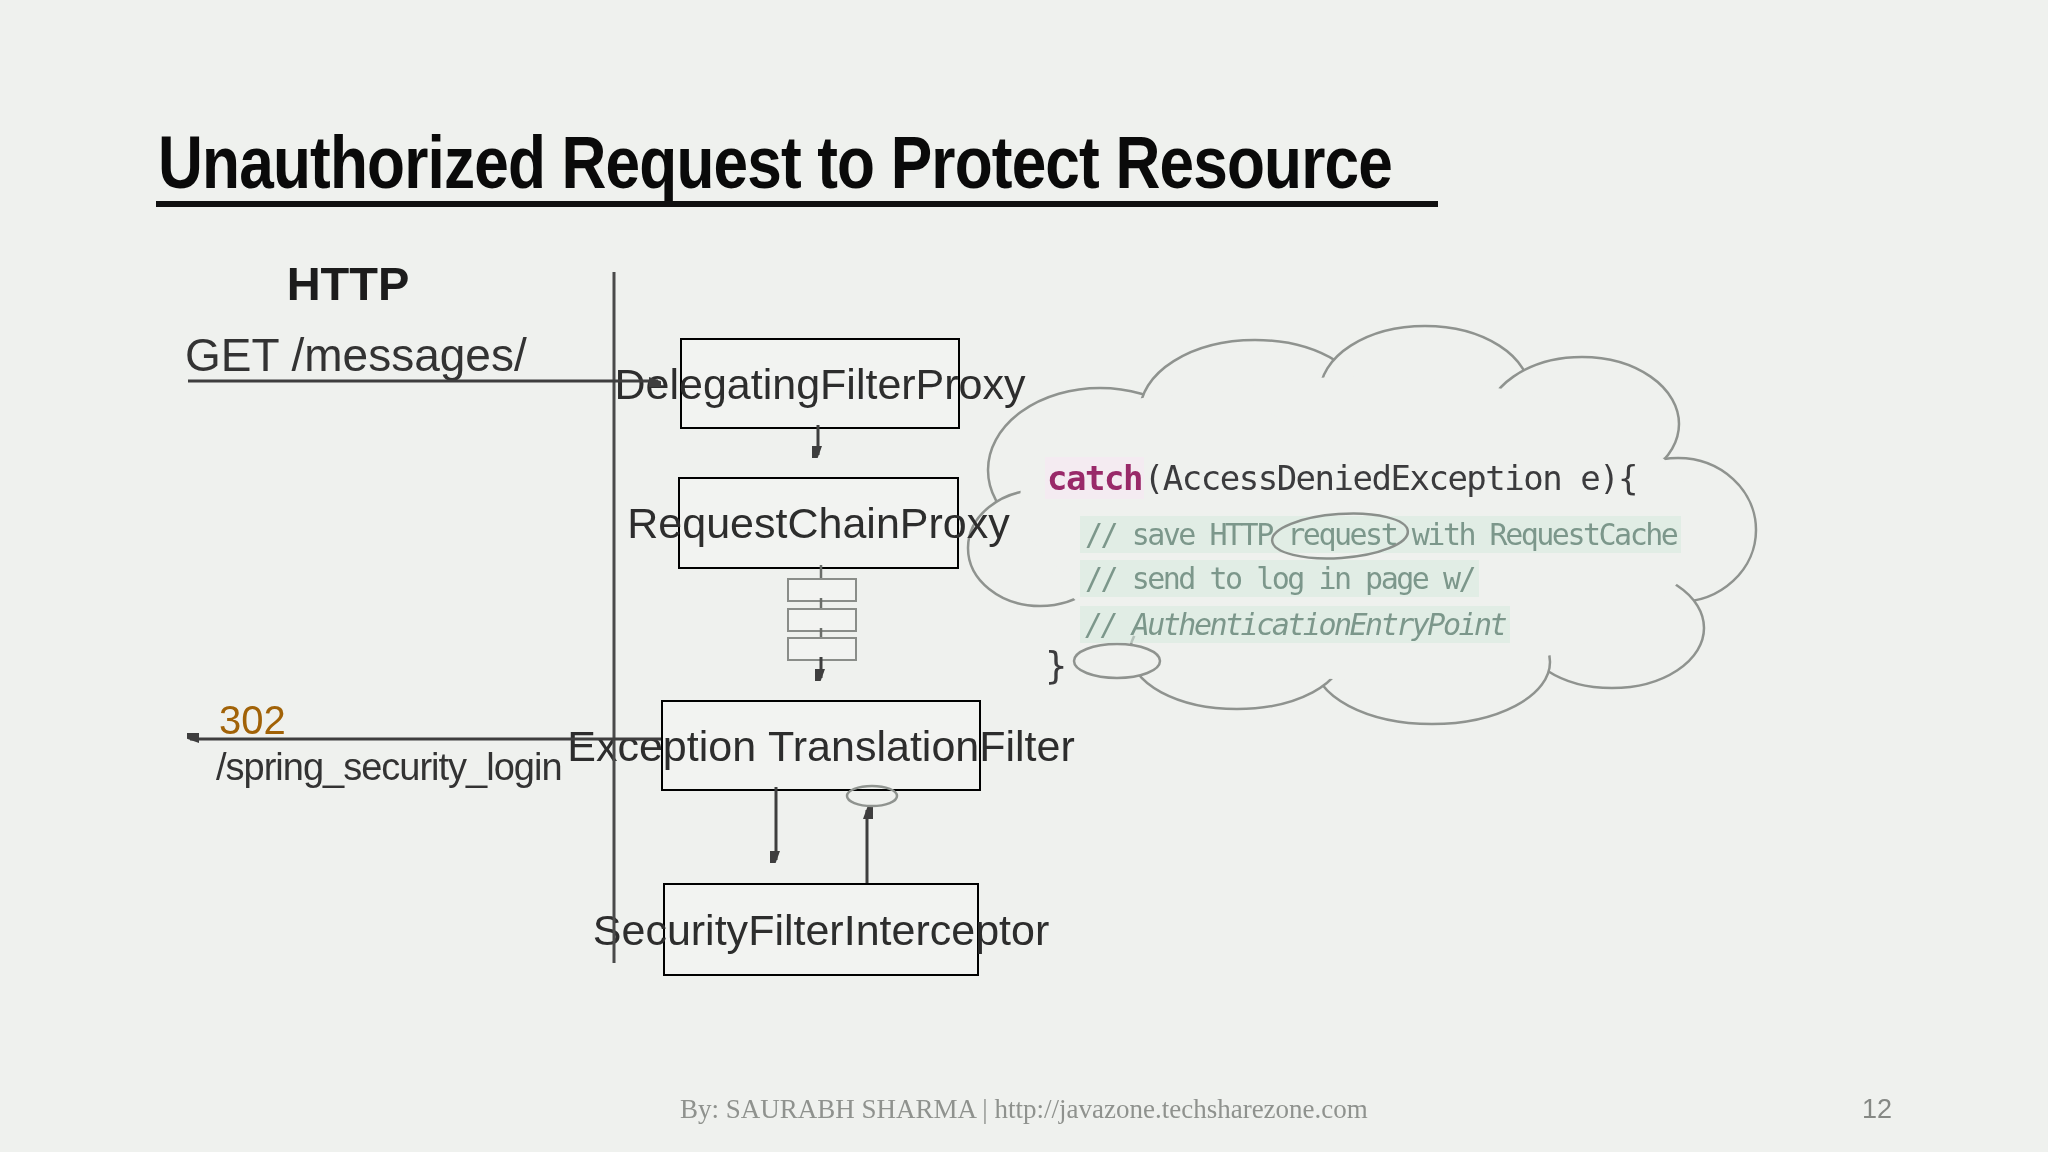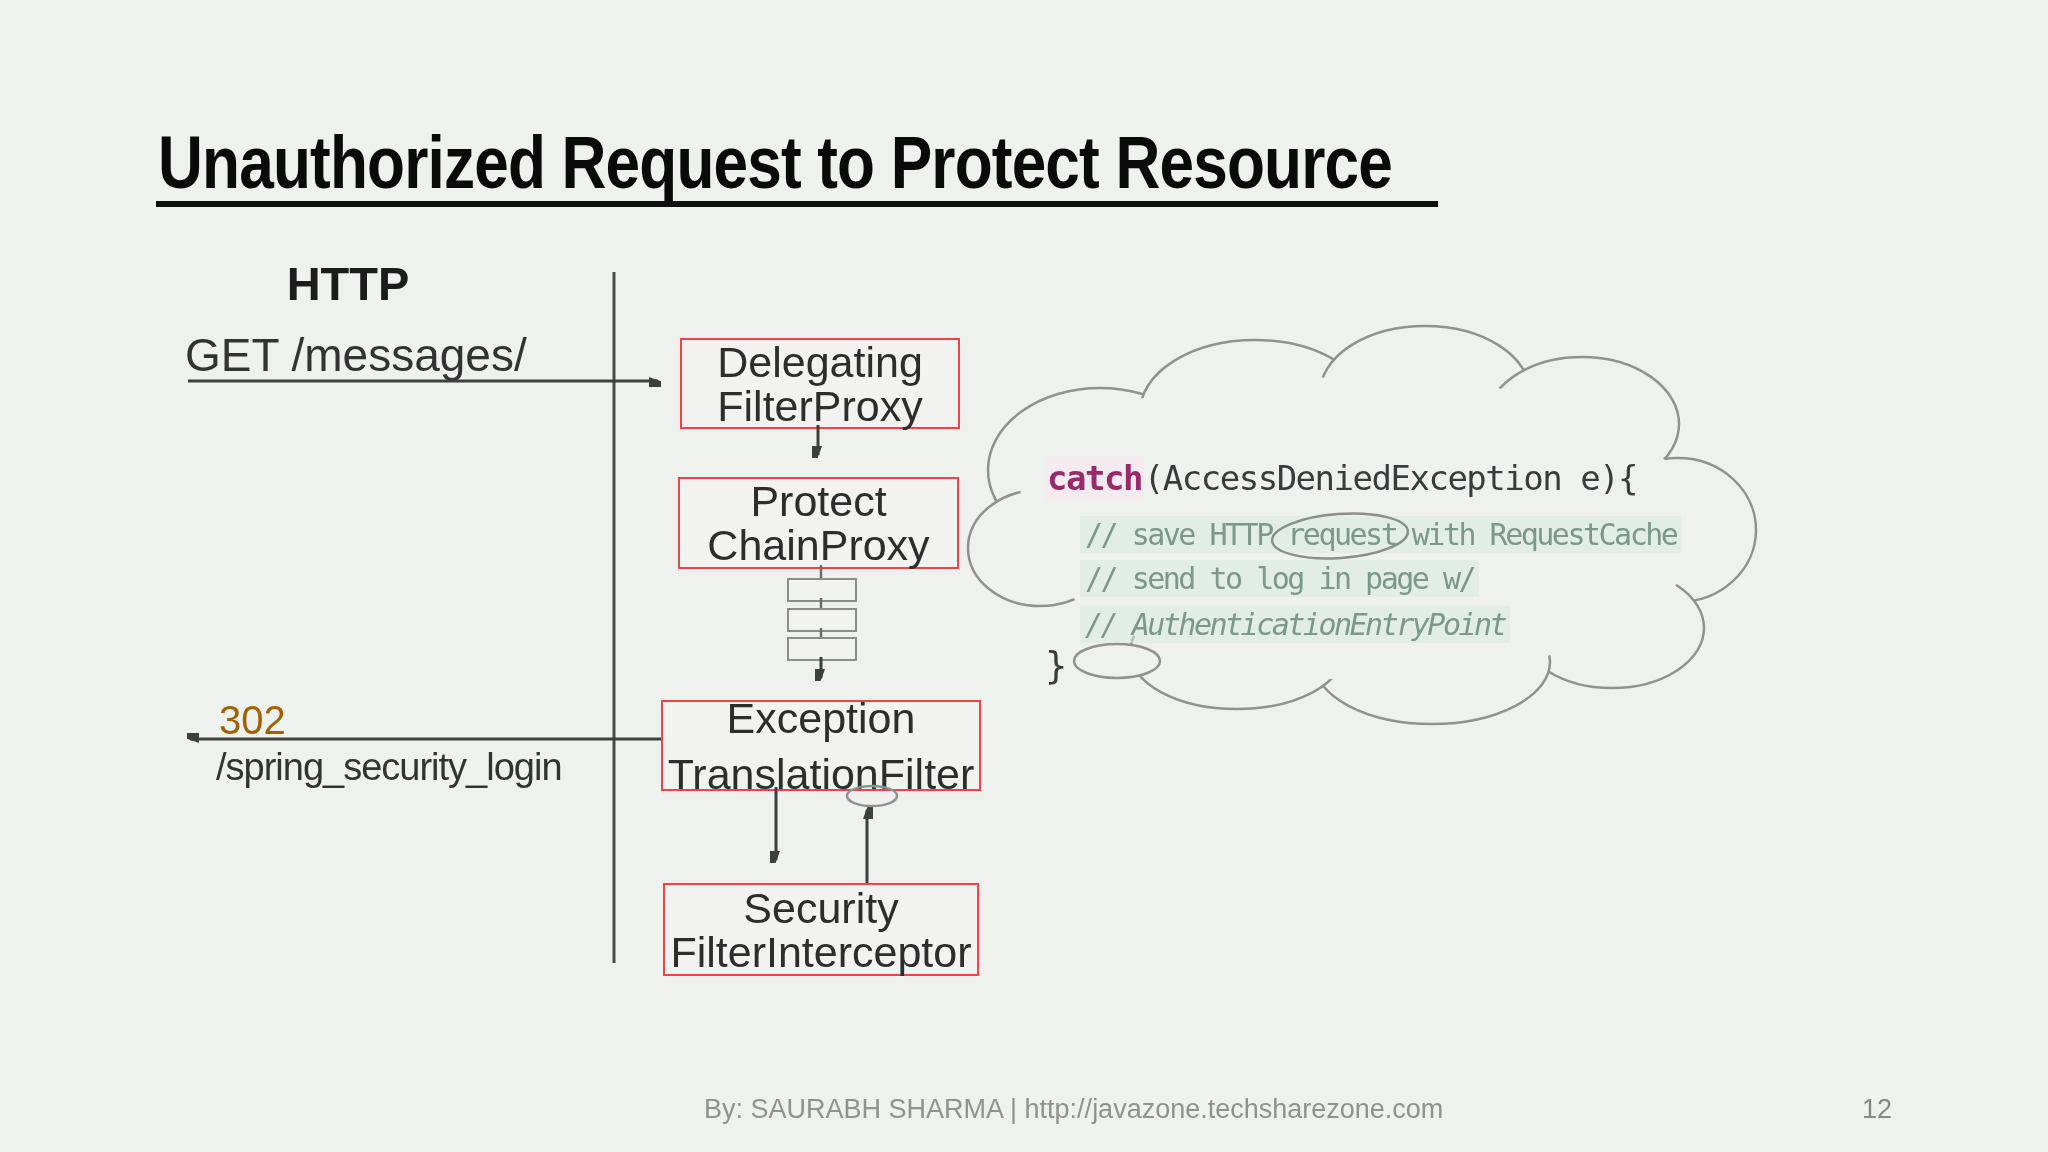--- a/index.html
+++ b/index.html
@@ -28,23 +28,23 @@
   .col-header{font-size:47px;font-weight:700;color:#1c1c1c;}
   #hdr-http{left:258px;top:256px;width:180px;text-align:center;}
   #hdr-reqproc{left:698px;top:256px;}
 
   #lbl-get{left:185px;top:328px;font-size:46px;color:#333;}
   #lbl-302{left:219px;top:698px;font-size:40px;color:#a16207;}
   #lbl-login{left:216px;top:746px;font-size:38px;color:#333;letter-spacing:-1px;}
 
   .flowbox{
     position:absolute;z-index:2;
-    border:2px solid #ef4444;
+    border:2px solid #000000;
     background:rgba(255,255,255,0.20);
-    display:flex;flex-direction:column;align-items:center;justify-content:center;
+    display:flex;flex-direction:row;align-items:center;justify-content:center;
     font-size:43px;color:#2d2d2d;line-height:44px;text-align:center;
   }
   #box-delegating{left:680px;top:338px;width:276px;height:87px;}
   #box-filterchain{left:678px;top:477px;width:277px;height:88px;}
   #box-exception{left:661px;top:700px;width:316px;height:87px;gap:12px;}
   #box-security{left:663px;top:883px;width:312px;height:89px;}
 
   .chainbox{
     position:absolute;z-index:2;
     border:2px solid #8a8d89;background:rgba(255,255,255,0.20);
@@ -57,21 +57,21 @@
   .code{font-family:"DejaVu Sans Mono","Liberation Mono",monospace;z-index:2;}
   #code-line1{left:1045px;top:458px;font-size:34px;letter-spacing:-1.5px;color:#3b3b3d;}
   #code-line1 .kw{font-weight:700;color:#992969;background:rgba(246,232,241,0.75);padding:1px 2px;}
   .comment{color:#7c978b;letter-spacing:-2.5px;font-size:30px;background:rgba(214,234,223,0.55);padding:1px 5px;}
   #code-line2{left:1080px;top:517px;}
   #code-line3{left:1080px;top:561px;}
   #code-line4{left:1080px;top:607px;font-style:italic;}
   #code-brace{left:1045px;top:645px;font-size:37px;color:#3b3b3d;}
 
   .footer{top:1094px;font-size:27px;color:#8f928e;z-index:2;}
-  #footer-credit{left:704px;}
+  #footer-credit{left:680px;font-family:Liberation Serif, serif;}
   #page-number{left:1862px;color:#858884;}
 </style>
 </head>
 <body>
 
 <div class="slide">
 
   <svg id="cloud-layer" class="layer" width="2048" height="1152" viewBox="0 0 2048 1152">
     <g stroke="#8f938f" stroke-width="2.5" fill="#eff1ee">
       <ellipse cx="1100" cy="470" rx="112" ry="82"></ellipse>
@@ -96,21 +96,21 @@
 
   <div class="txt" id="lbl-get">GET /messages/</div>
   <div class="txt" id="lbl-302">302</div>
   <div class="txt" id="lbl-login">/spring_security_login</div>
 
   <div class="flowbox" id="box-delegating">
     <span>Delegating</span>
     <span>FilterProxy</span>
   </div>
   <div class="flowbox" id="box-filterchain">
-    <span>Protect</span>
+    <span>Request</span>
     <span>ChainProxy</span>
   </div>
   <div class="flowbox" id="box-exception">
     <span>Exception</span>
     <span>TranslationFilter</span>
   </div>
   <div class="flowbox" id="box-security">
     <span>Security</span>
     <span>FilterInterceptor</span>
   </div>

